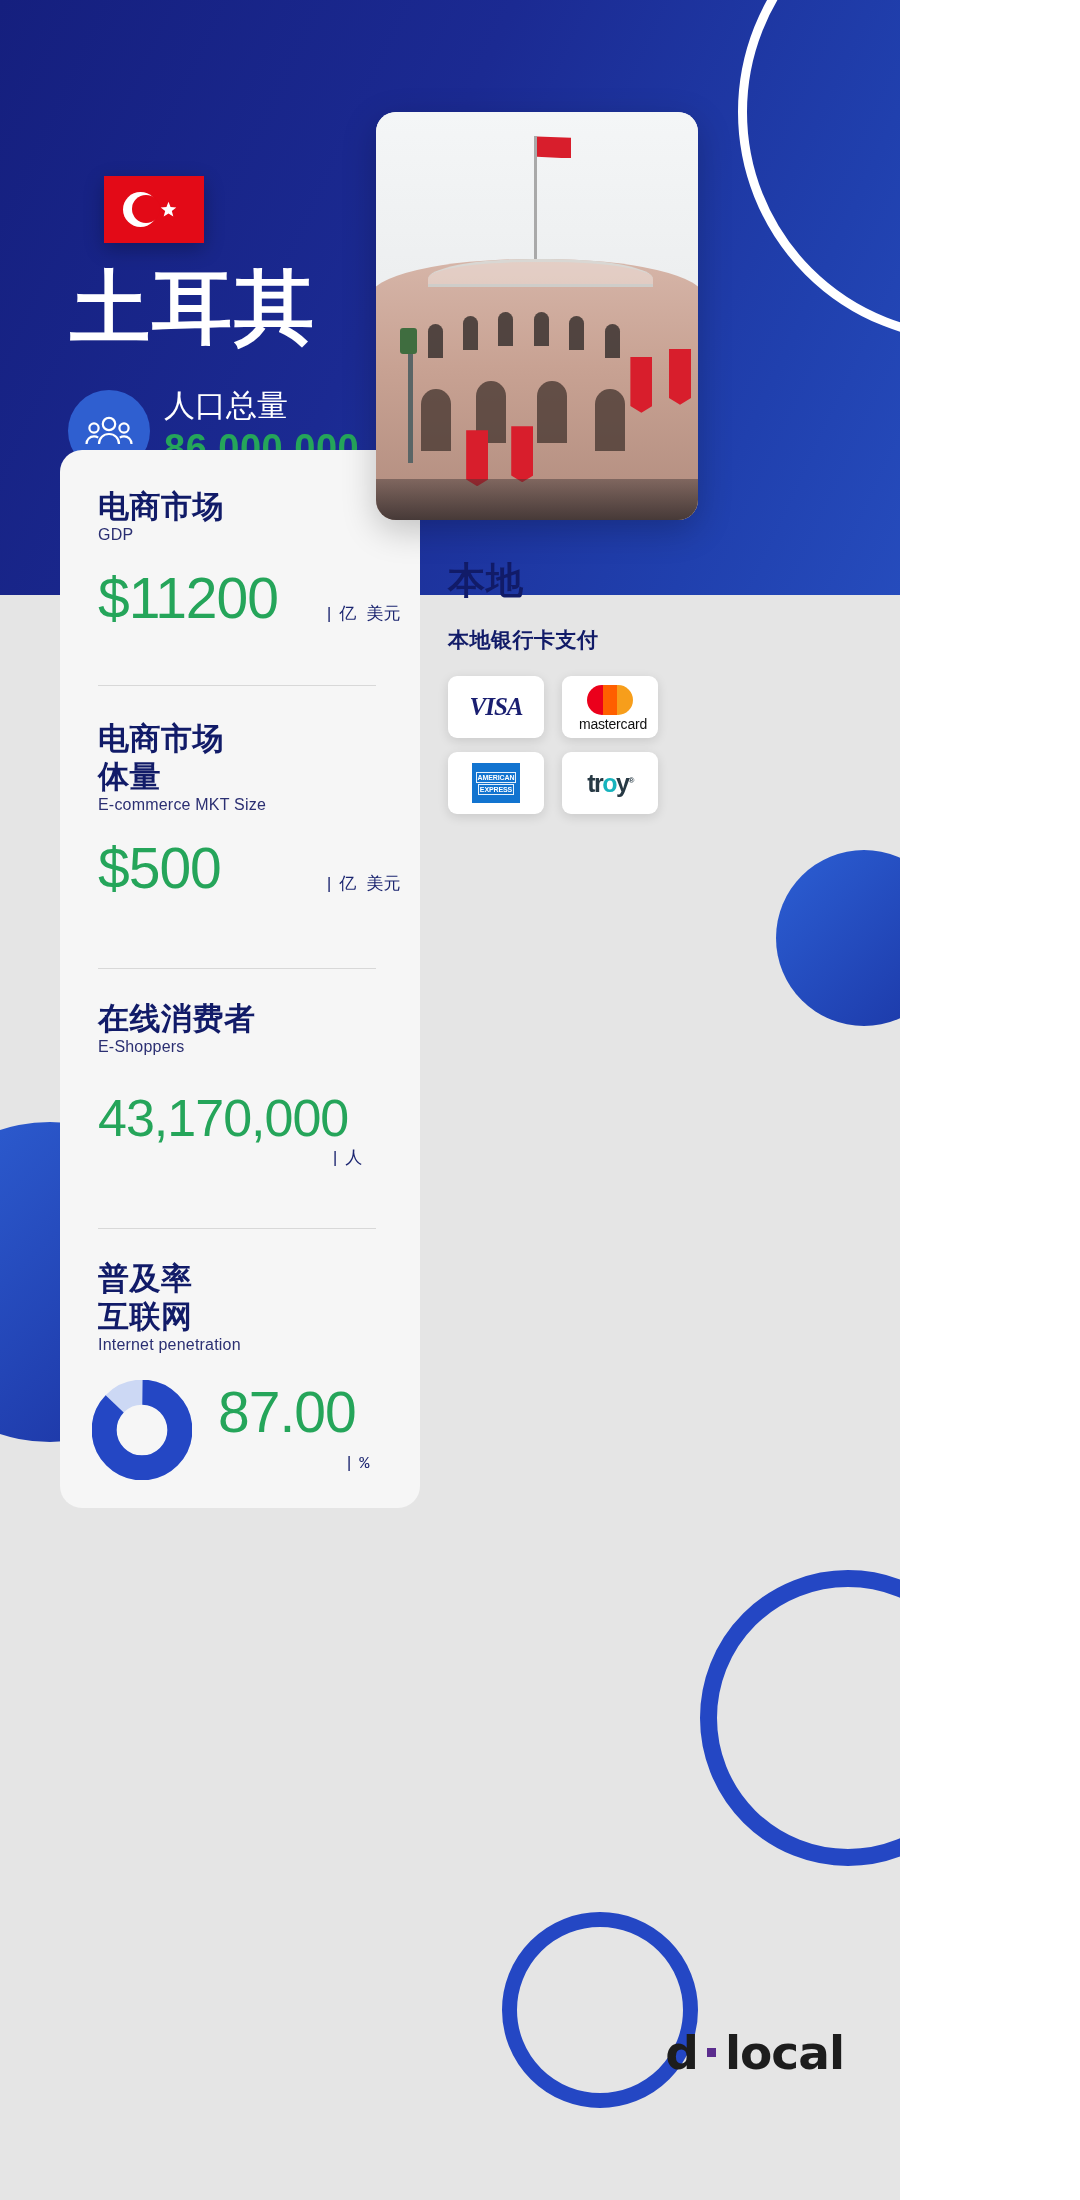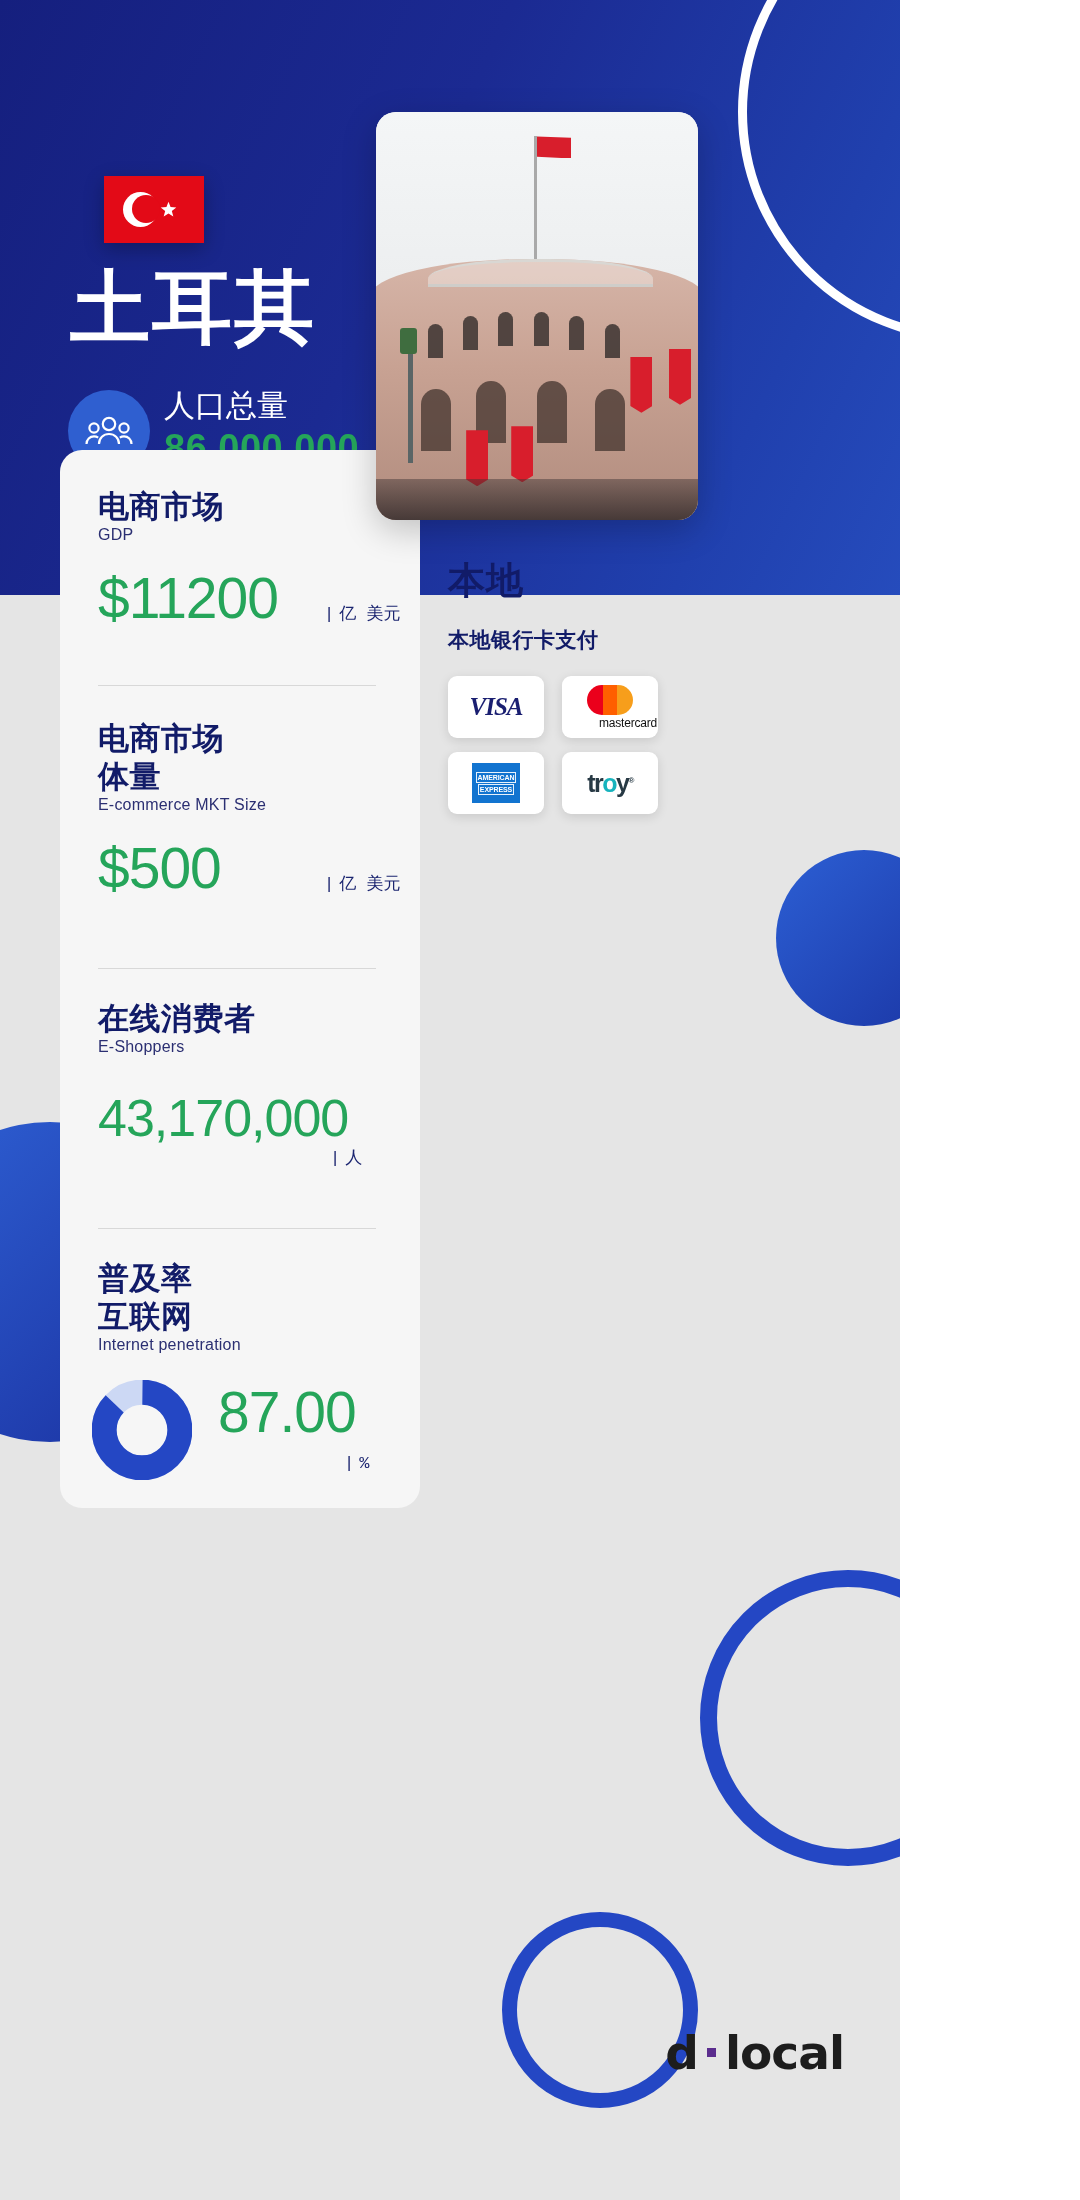--- a/index.html
+++ b/index.html
@@ -212,22 +212,22 @@
     font-size:25px; font-weight:700; font-style:italic;
     color:#1a1f71; letter-spacing:-1px;
   }
   
   .mc { position:relative; width:62px; height:44px; }
   .mc-c { position:absolute; top:0; width:30px; height:30px; border-radius:50%; }
   .mc-red { left:8px; background:#eb001b; }
   .mc-yel { left:24px; background:#f79e1b; }
   .mc-mid { position:absolute; left:24px; top:0; width:14px; height:30px; background:#ff5f00; }
   .mc-txt {
-    position:absolute; left:16px; top:31px; width:62px; text-align:right;
-    font-size:12px; color:#111; letter-spacing:-.2px;
+    position:absolute; left:0; top:31px; width:62px; text-align:left;
+    font-size:14px; color:#111; letter-spacing:-.2px;
   }
   
   .amex {
     width:48px; height:40px; background:#1274d0;
     display:flex; flex-direction:column; align-items:center; justify-content:center;
   }
   .amex span {
     font-size:7px; font-weight:700; color:#ffffff; letter-spacing:-.1px;
     border:1px solid rgba(255,255,255,.9); padding:0 1px; line-height:9px;
     margin:.5px 0;

